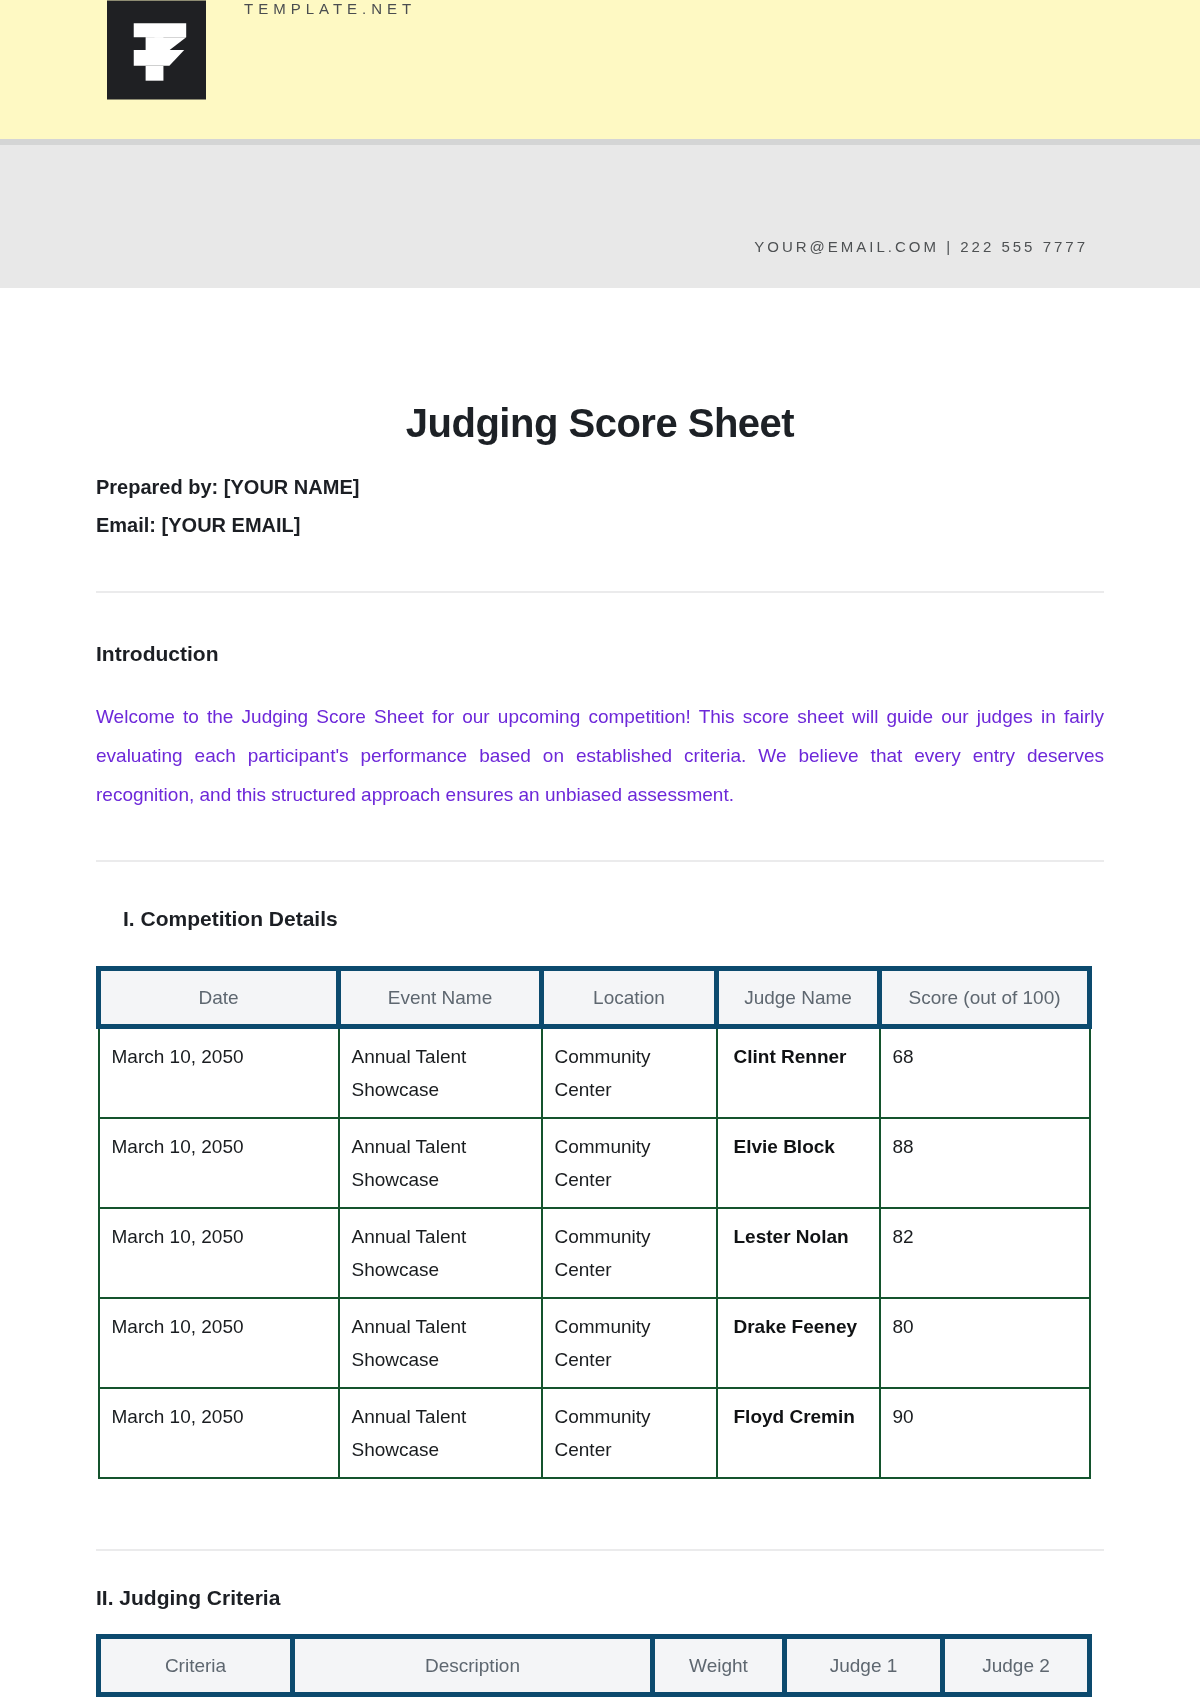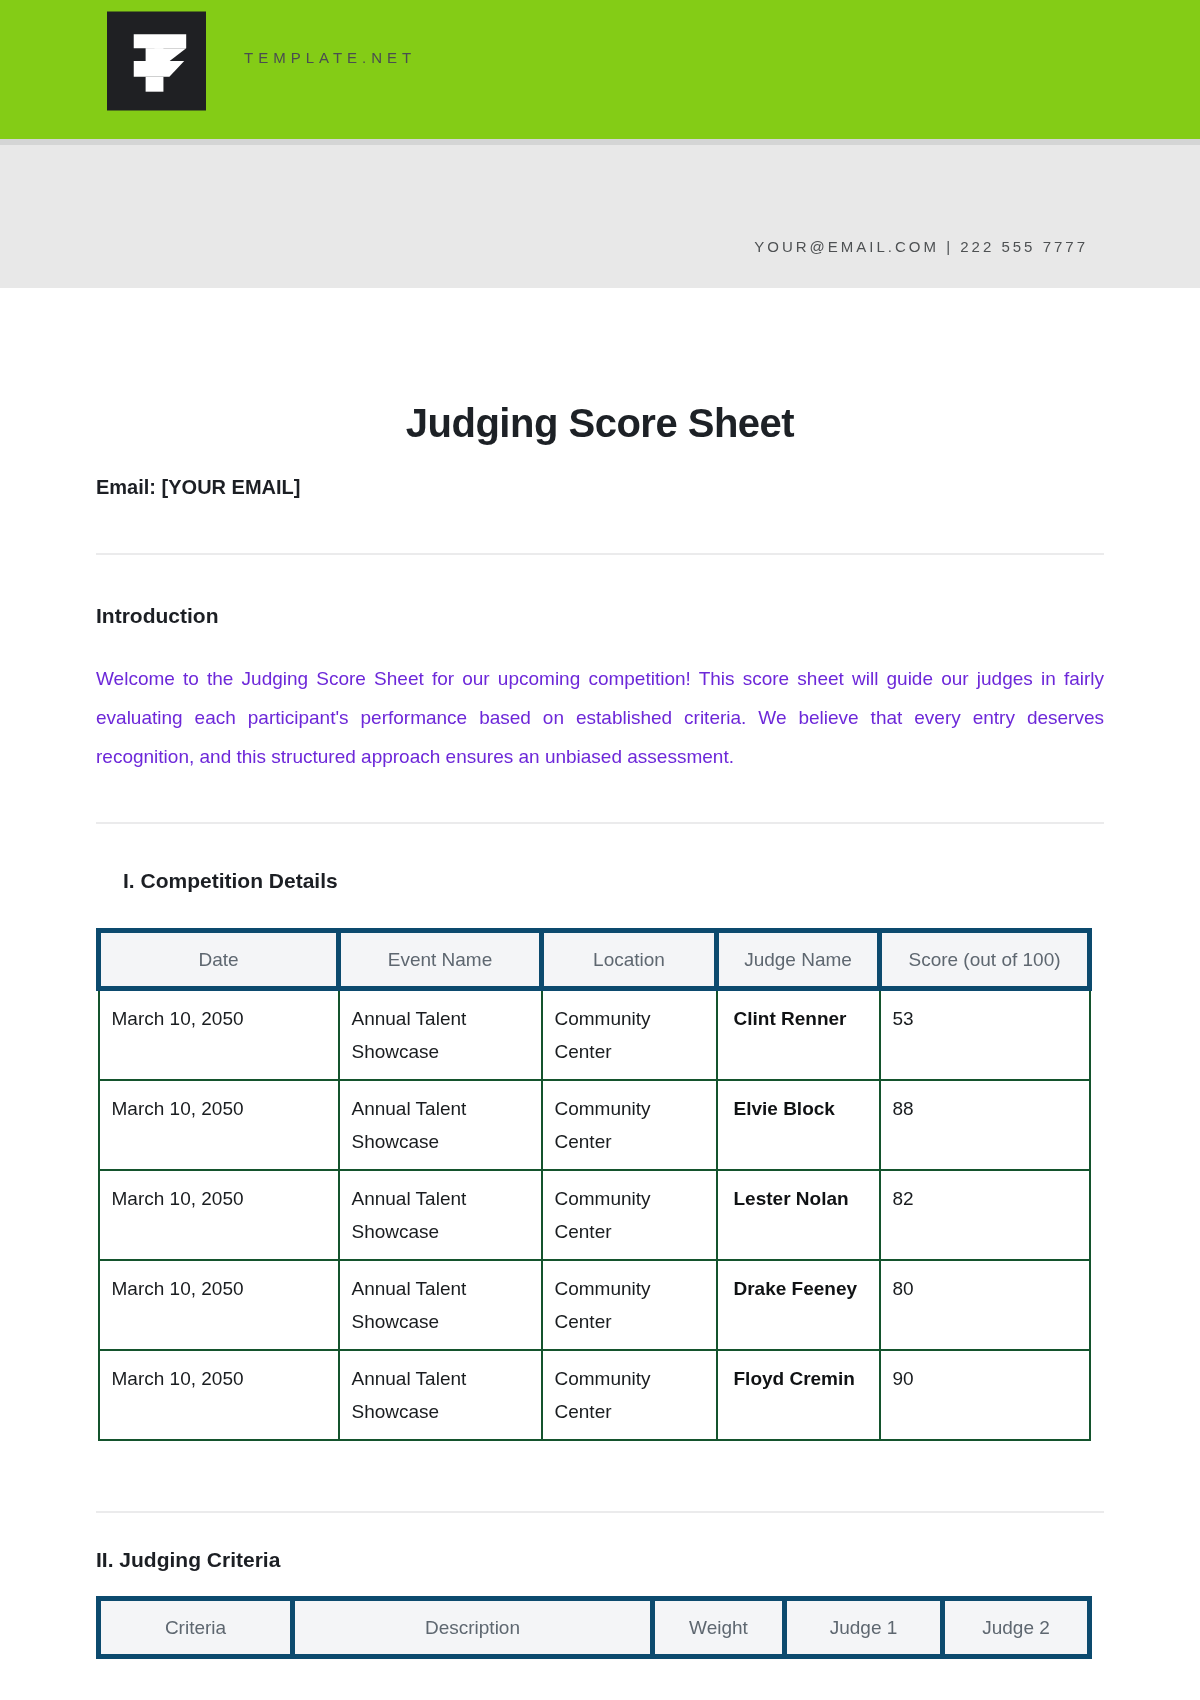--- a/index.html
+++ b/index.html
@@ -7,22 +7,22 @@
     width: 1200px; height: 1700px;
     overflow: hidden;
     background: #ffffff;
     font-family: "Liberation Sans", "DejaVu Sans", sans-serif;
     color: #191c1f;
     -webkit-font-smoothing: antialiased;
   }
 
   
   .band-top {
-    height: 139px; background: #84cc16;
-    display: flex; align-items: center;
+    height: 139px; background: #fef9c3;
+    display: flex; align-items: flex-start;
     padding-left: 107px; box-sizing: border-box;
   }
   .logo-box { width: 99px; height: 100px; margin-bottom: 17px; flex: 0 0 auto; }
   .brand-name {
     font-size: 15px; letter-spacing: 5px; font-weight: 500;
     color: #4a4d50; margin-left: 38px; margin-bottom: 24px;
   }
 
   .band-sep { height: 6px; background: #d4d5d5; }
 
@@ -116,20 +116,21 @@
 <div class="band-sep"></div>
 
 <div class="band-contact">
   <span class="contact-line">YOUR@EMAIL.COM | 222 555 7777</span>
 </div>
 
 <main class="content">
 
   <h1 class="doc-title">Judging Score Sheet</h1>
 
+  <p class="byline"><span>Prepared by:</span> <span>[YOUR NAME]</span></p>
   <p class="byline"><span>Email:</span> <span>[YOUR EMAIL]</span></p>
 
   <div class="divider divider-1"></div>
 
   <h2 class="section-heading">Introduction</h2>
   <p class="intro-text">Welcome to the Judging Score Sheet for our upcoming competition! This score sheet will guide our judges in fairly evaluating each participant's performance based on established criteria. We believe that every entry deserves recognition, and this structured approach ensures an unbiased assessment.</p>
 
   <div class="divider divider-2"></div>
 
   <h2 class="section-heading comp">I. Competition Details</h2>
@@ -150,21 +151,21 @@
         <th>Judge Name</th>
         <th>Score (out of 100)</th>
       </tr>
     </thead>
     <tbody>
       <tr>
         <td>March 10, 2050</td>
         <td>Annual Talent Showcase</td>
         <td>Community Center</td>
         <td class="judge-cell">Clint Renner</td>
-        <td>53</td>
+        <td>68</td>
       </tr>
       <tr>
         <td>March 10, 2050</td>
         <td>Annual Talent Showcase</td>
         <td>Community Center</td>
         <td class="judge-cell">Elvie Block</td>
         <td>88</td>
       </tr>
       <tr>
         <td>March 10, 2050</td>

